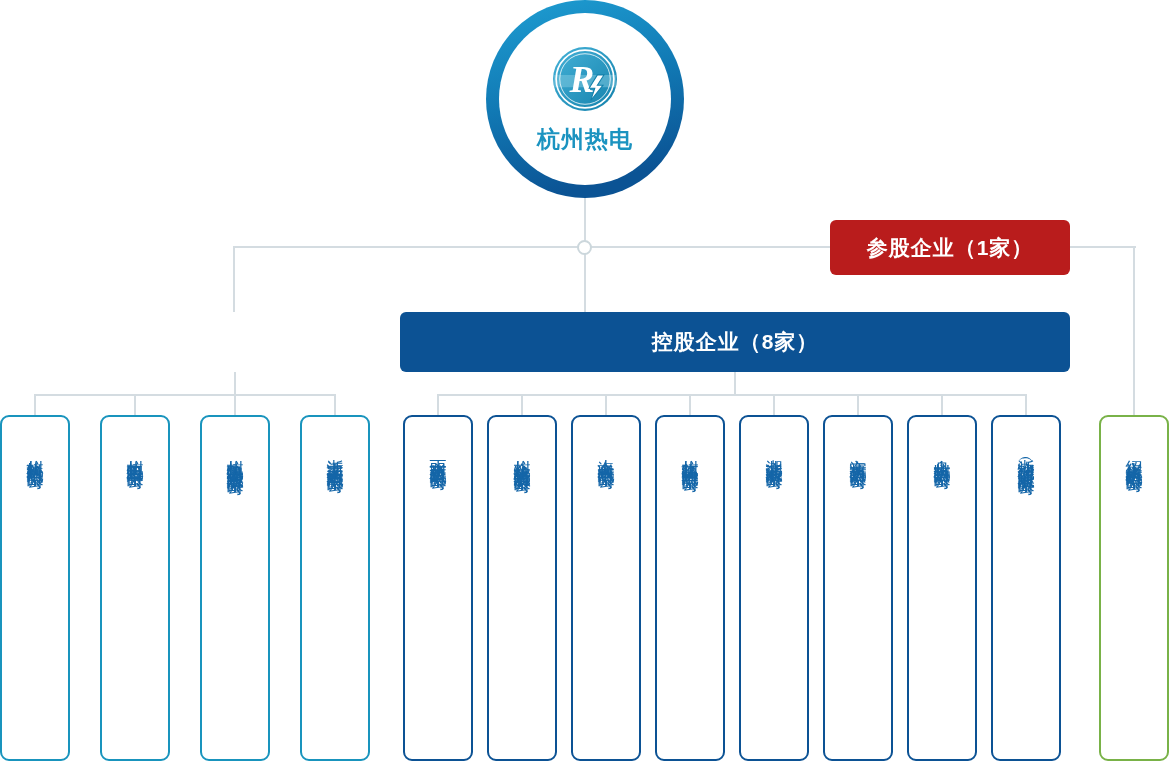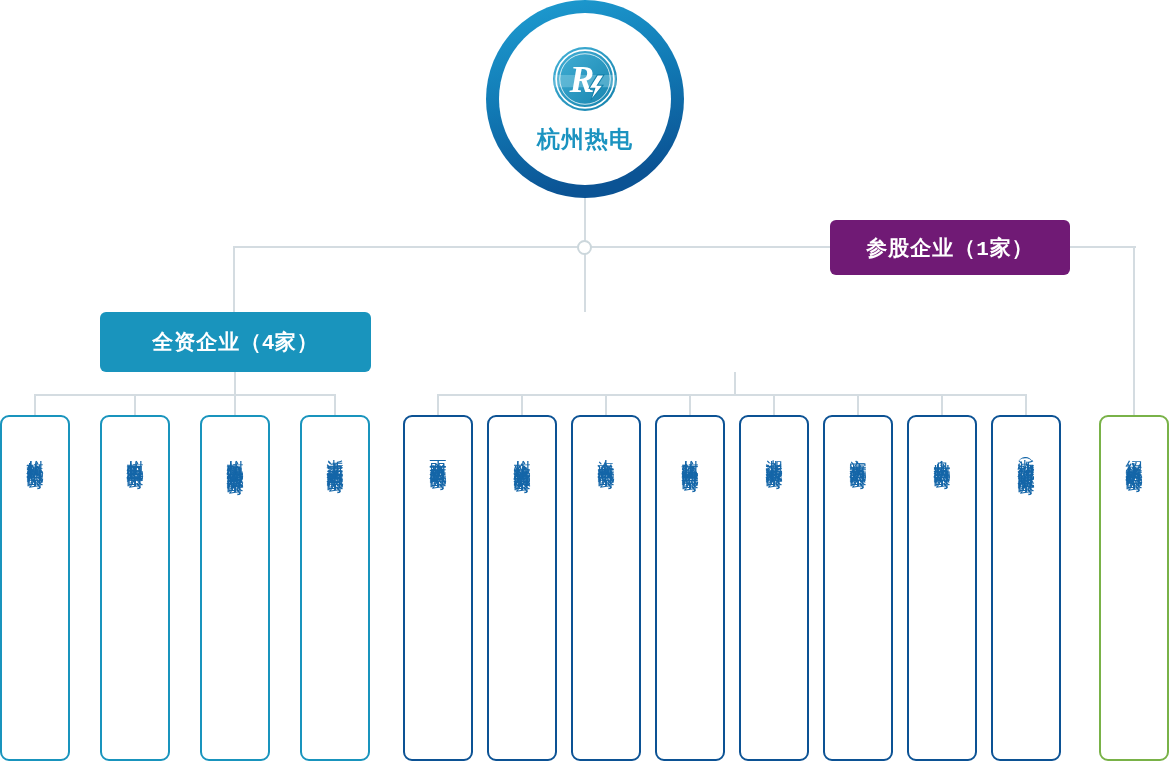--- a/index.html
+++ b/index.html
@@ -142,22 +142,22 @@
         <path d="M2 28 h60 v12 H2 z" fill="#8fd0e5" opacity="0.45"></path>
         <circle cx="32" cy="32" r="28" fill="none" stroke="#fff" stroke-width="1.6"></circle>
         <circle cx="32" cy="32" r="24.5" fill="none" stroke="#fff" stroke-width="0.9" opacity="0.85"></circle>
         <text x="29" y="45" font-size="36" font-weight="bold" font-style="italic" fill="#fff" text-anchor="middle" font-family="'Liberation Serif', serif">R</text>
         <path d="M44 28 l-8 13 h5.5 l-4 12 12-15 h-5.5 l6.5-10 z" fill="#fff" stroke="#1380ab" stroke-width="1"></path>
       </svg>
       <div class="root-name">杭州热电</div>
     </div>
   </div>
 
-  <div class="group-header gh-wholly" style="background: rgb(25, 148, 189);">全资企业（4家）</div>
-  <div class="group-header gh-equity" style="background: #701a75; font-family: Liberation Mono, monospace;">参股企业（1家）</div>
+  <div class="group-header gh-holding" style="background: rgb(12, 82, 148);">控股企业（8家）</div>
+  <div class="group-header gh-equity" style="background: #b91c1c;">参股企业（1家）</div>
 
   <div class="row row-wholly">
       <div class="company" style="border-color: rgb(25, 148, 189);">
     <span class="company-name">杭州协联热电有限公司</span>
   </div>
       <div class="company" style="border-color: rgb(25, 148, 189);">
     <span class="company-name">杭州热电工程有限公司</span>
   </div>
       <div class="company" style="border-color: rgb(25, 148, 189);">
     <span class="company-name">杭州热电集团绿色能源有限公司</span>

